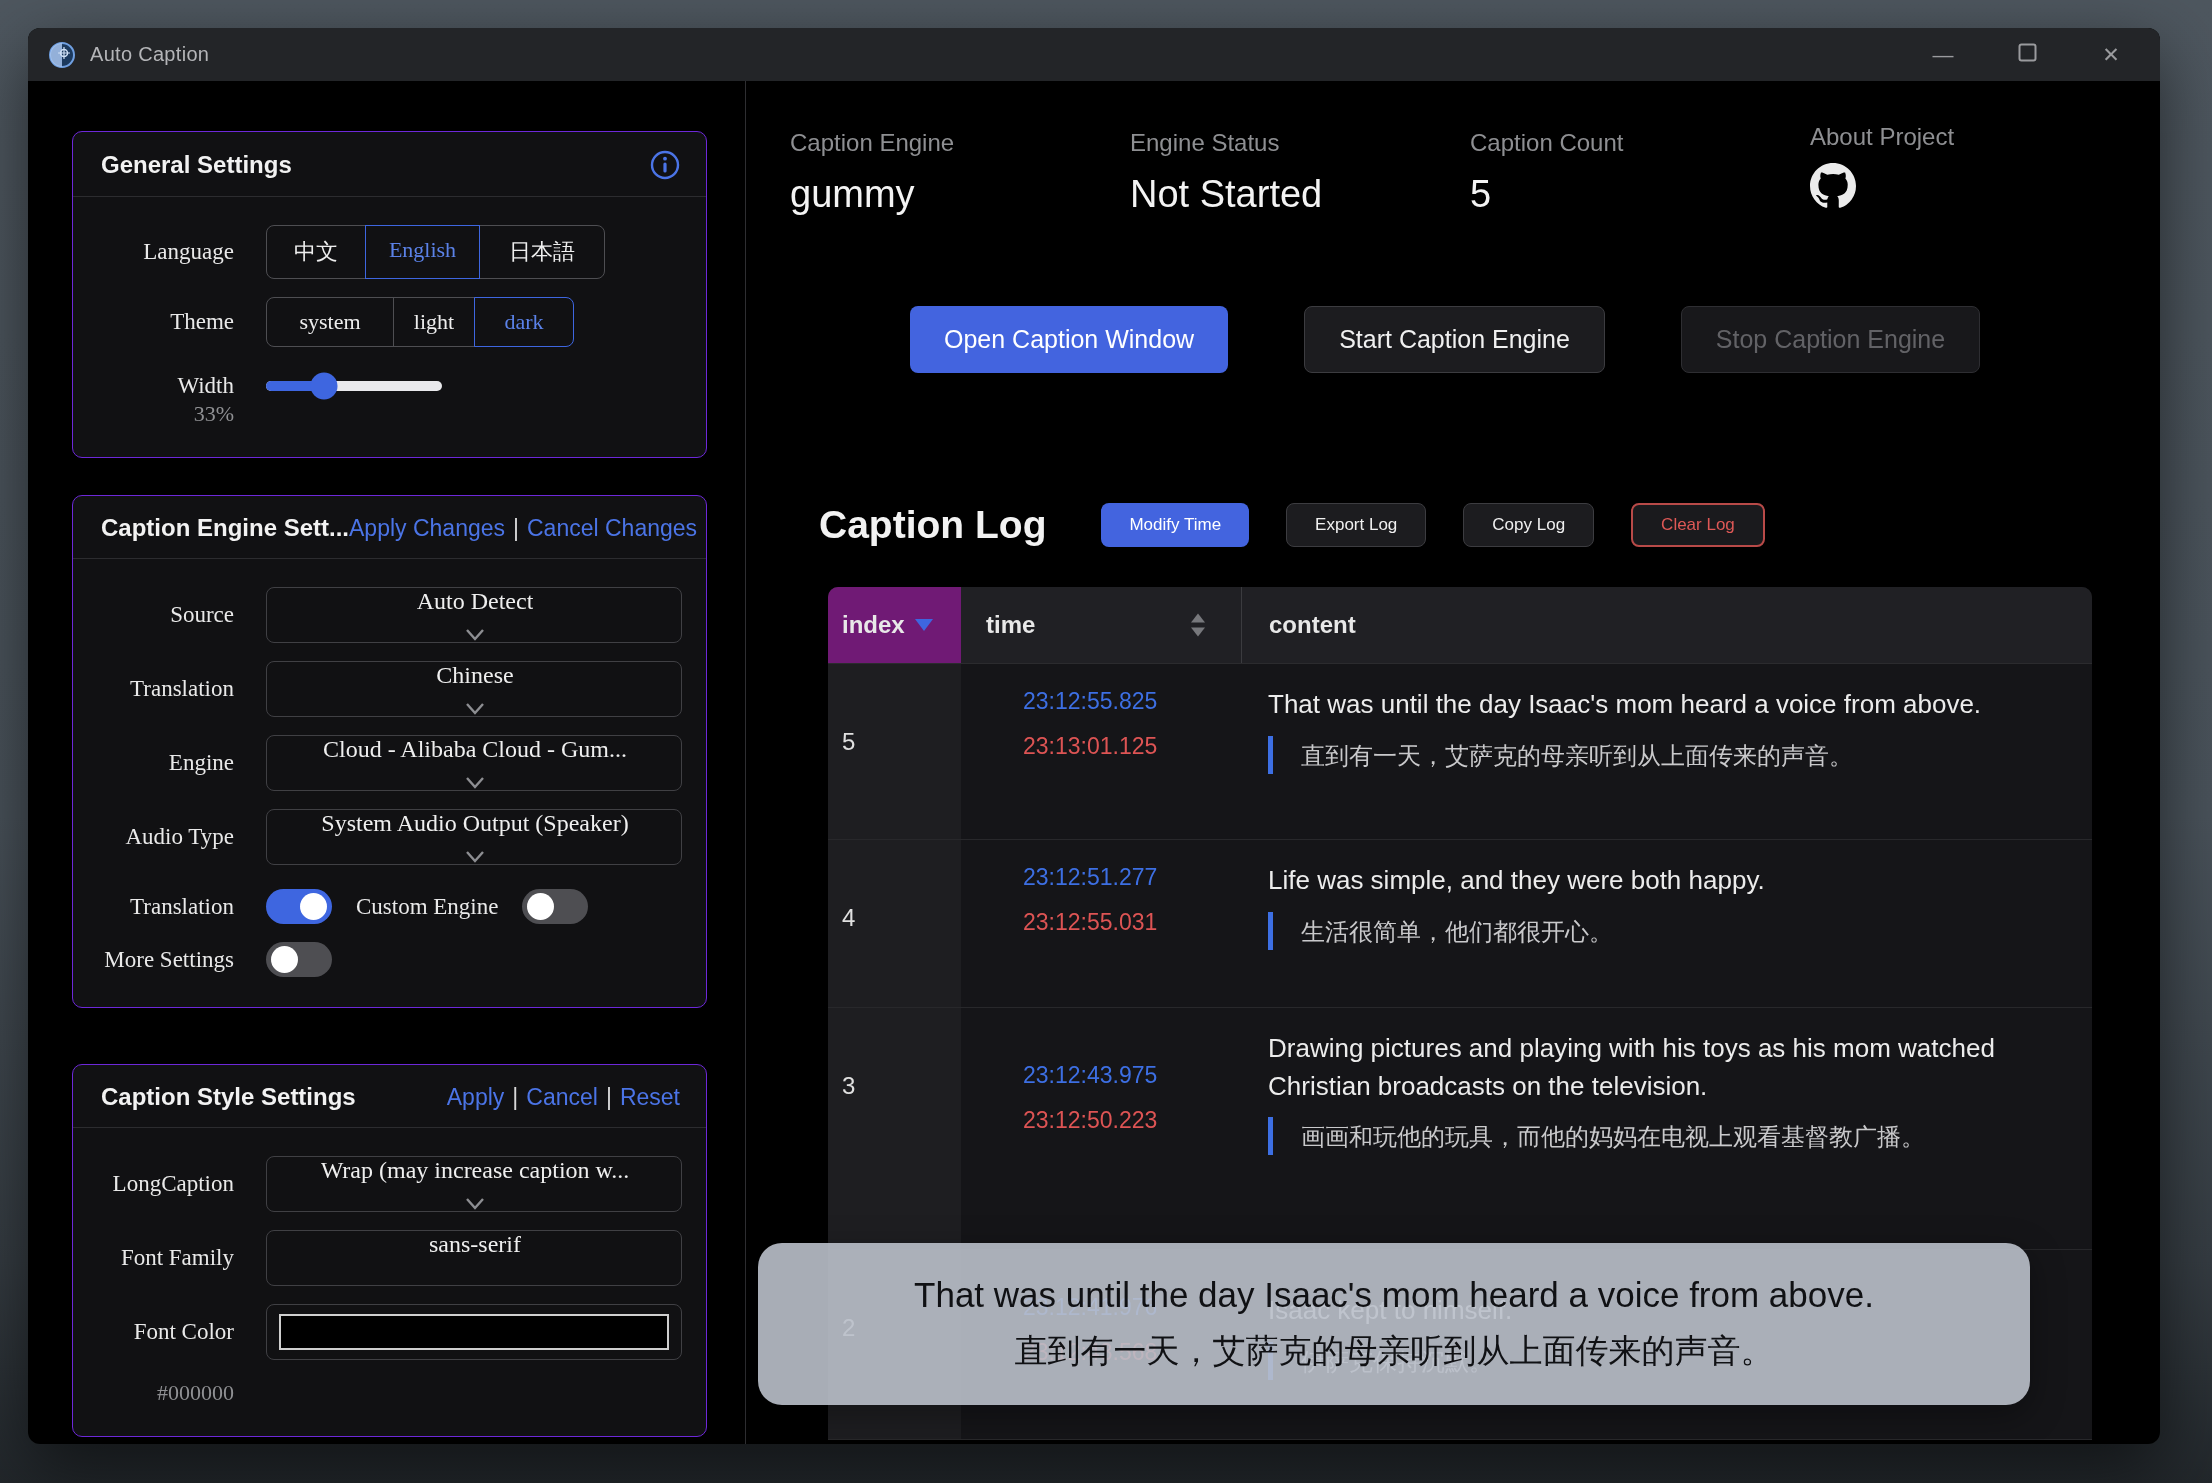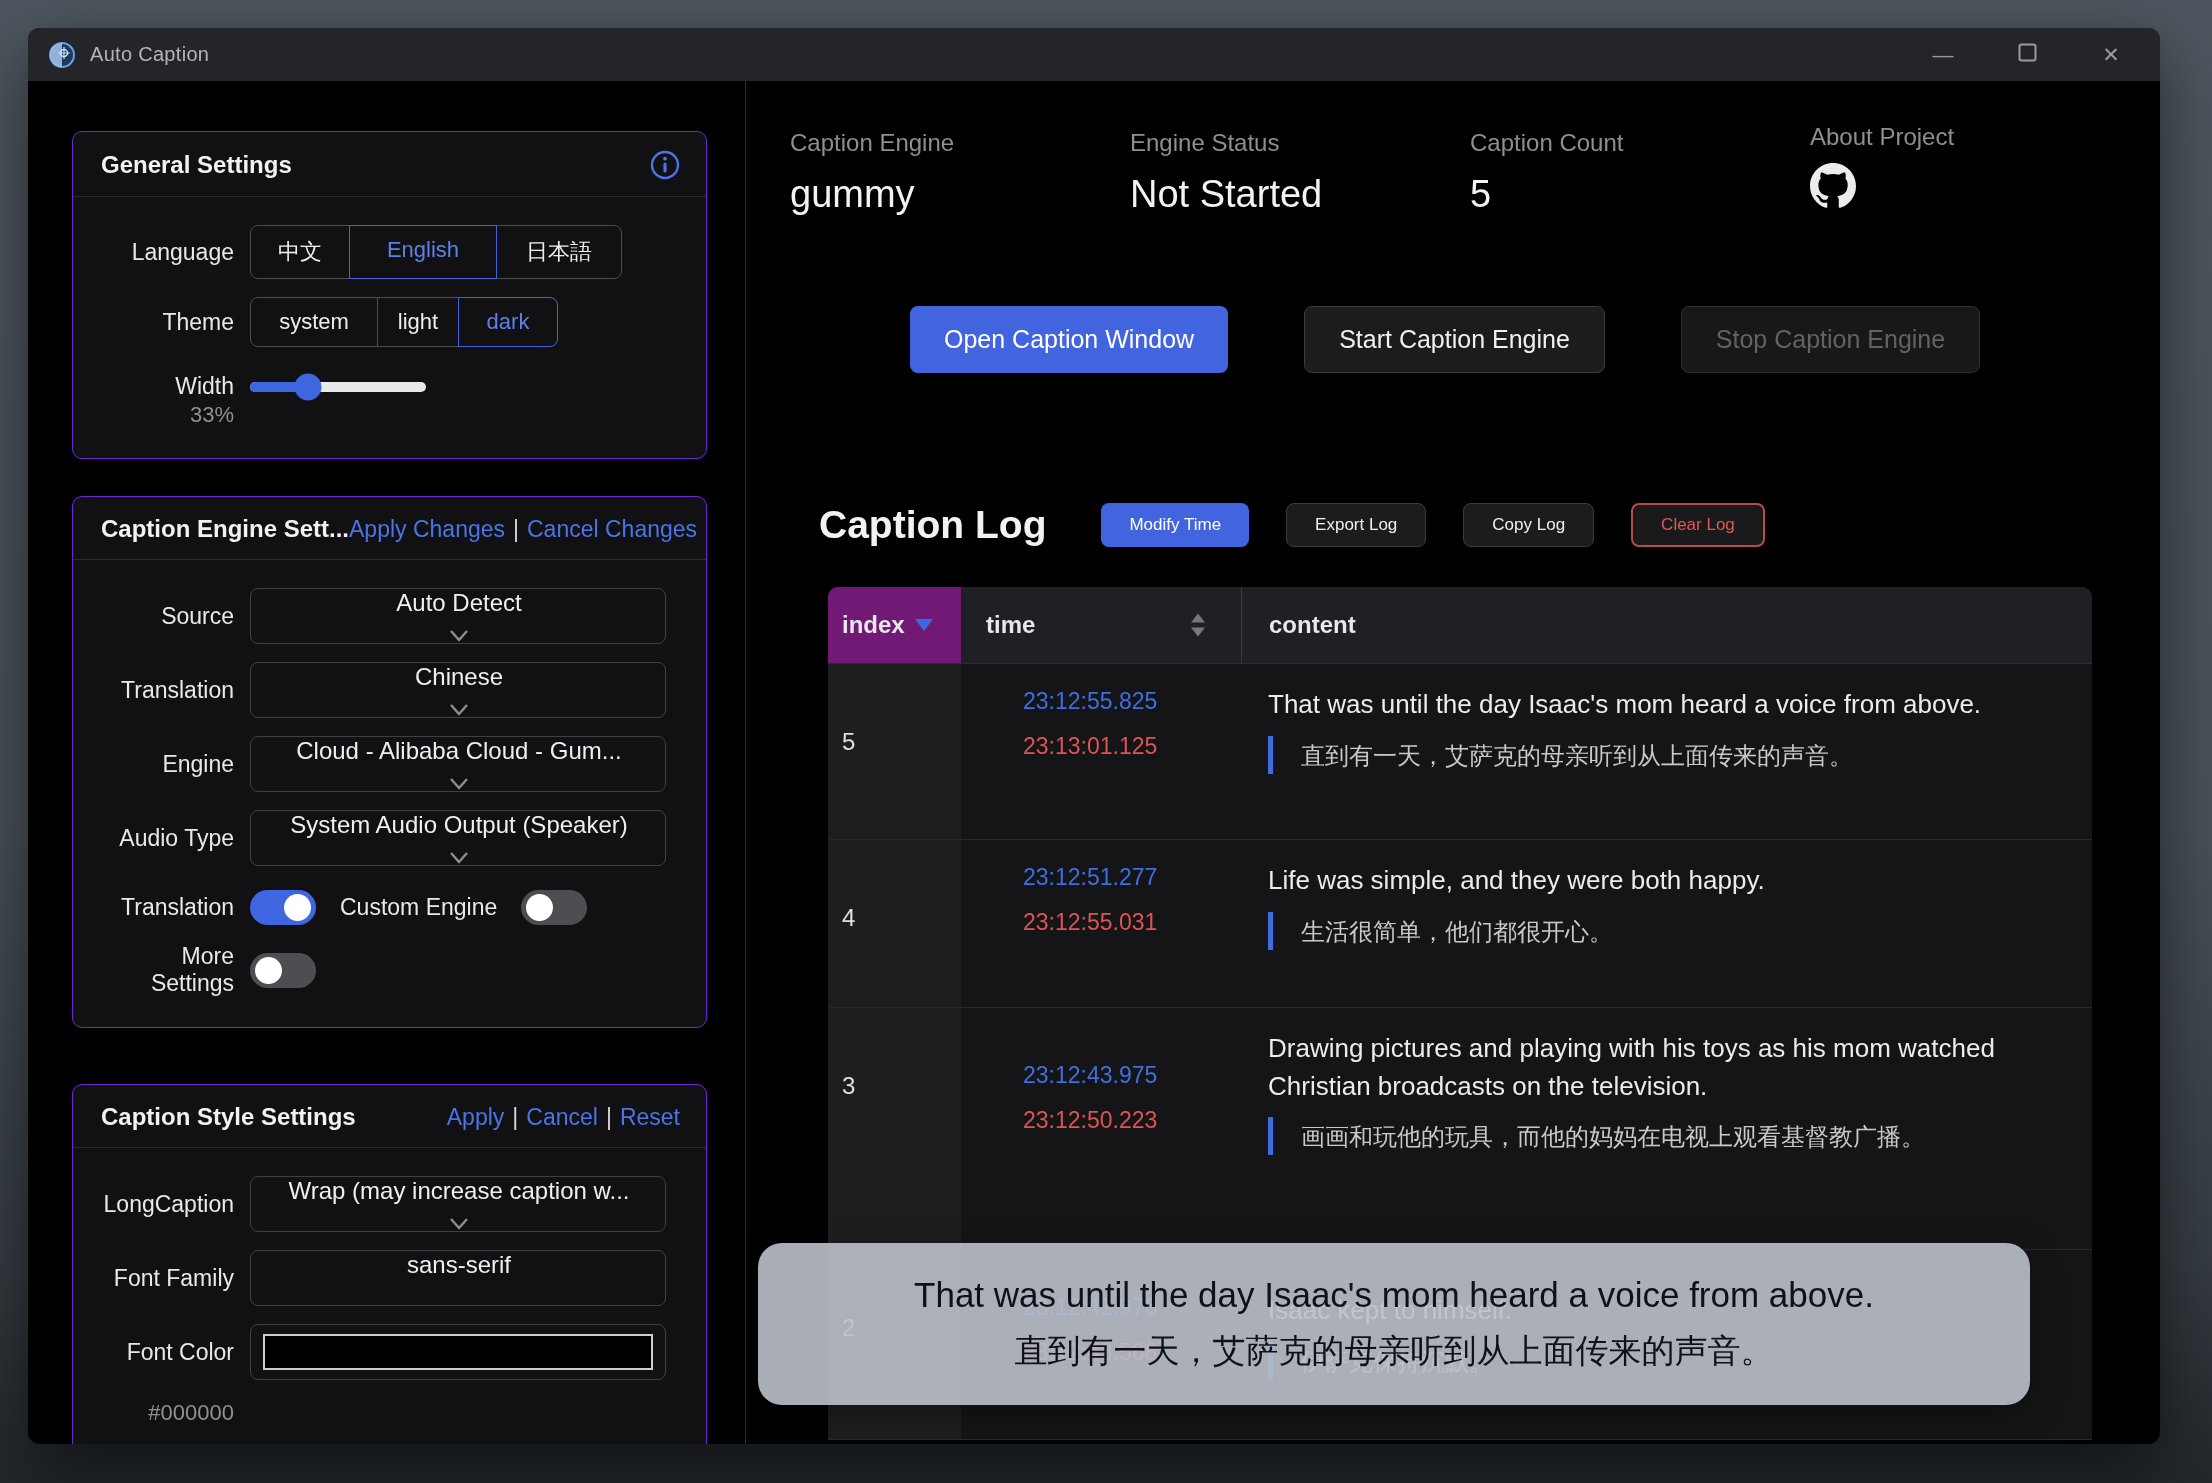--- a/index.html
+++ b/index.html
@@ -32,21 +32,21 @@
   .panel + .panel{ margin-top:37px; }
   .panel-hd{
     display:flex; align-items:center; justify-content:space-between;
     padding:18px 26px 16px 28px; border-bottom:1px solid #2c2c2f;
   }
   .panel-title{ color:#f2f2f2; font-size:24px; font-weight:700; white-space:nowrap; }
   .panel-links{ font-size:23px; white-space:nowrap; }
   .panel-links .lnk{ color:#4b74e6; cursor:pointer; }
   .panel-links .sep{ color:#d8d8d8; margin:0 8px; }
   .panel-bd{ padding:28px 26px 30px 28px; }
-  .frow{ display:grid; grid-template-columns:133px 1fr; column-gap:16px; align-items:center; margin-bottom:18px; }
+  .frow{ display:grid; grid-template-columns:133px 1fr; column-gap:32px; align-items:center; margin-bottom:18px;font-family:Liberation Serif, serif; }
   .frow:last-child{ margin-bottom:0; }
   .flabel{ color:#e9e9e9; font-size:23px; text-align:right; }
   .sublabel{ color:#8f9093; font-size:22px; text-align:right; margin-top:2px; }
   
   .seg{ display:inline-flex; }
   .seg-opt{
     border:1px solid #4e4e52; padding:11px 0; font-size:22px; color:#eeeeee;
     text-align:center; margin-left:-1px; cursor:pointer; background:transparent;
   }
   .seg-opt:first-child{ border-radius:8px 0 0 8px; margin-left:0; }
@@ -163,21 +163,21 @@
             <circle cx="15" cy="15" r="13" fill="none" stroke="#4b74e6" stroke-width="2.4"></circle>
             <circle cx="15" cy="8.7" r="1.9" fill="#4b74e6"></circle>
             <rect x="13.4" y="12.5" width="3.2" height="10" rx="1.6" fill="#4b74e6"></rect>
           </svg>
         </div>
         <div class="panel-bd">
           <div class="frow">
             <span class="flabel">Language</span>
             <div class="seg">
               <span class="seg-opt" style="width:100px">中文</span>
-              <span class="seg-opt sel" style="width:148px">English</span>
+              <span class="seg-opt sel" style="width:115px">English</span>
               <span class="seg-opt" style="width:126px">日本語</span>
             </div>
           </div>
           <div class="frow">
             <span class="flabel">Theme</span>
             <div class="seg">
               <span class="seg-opt" style="width:128px">system</span>
               <span class="seg-opt" style="width:82px">light</span>
               <span class="seg-opt sel" style="width:100px">dark</span>
             </div>

